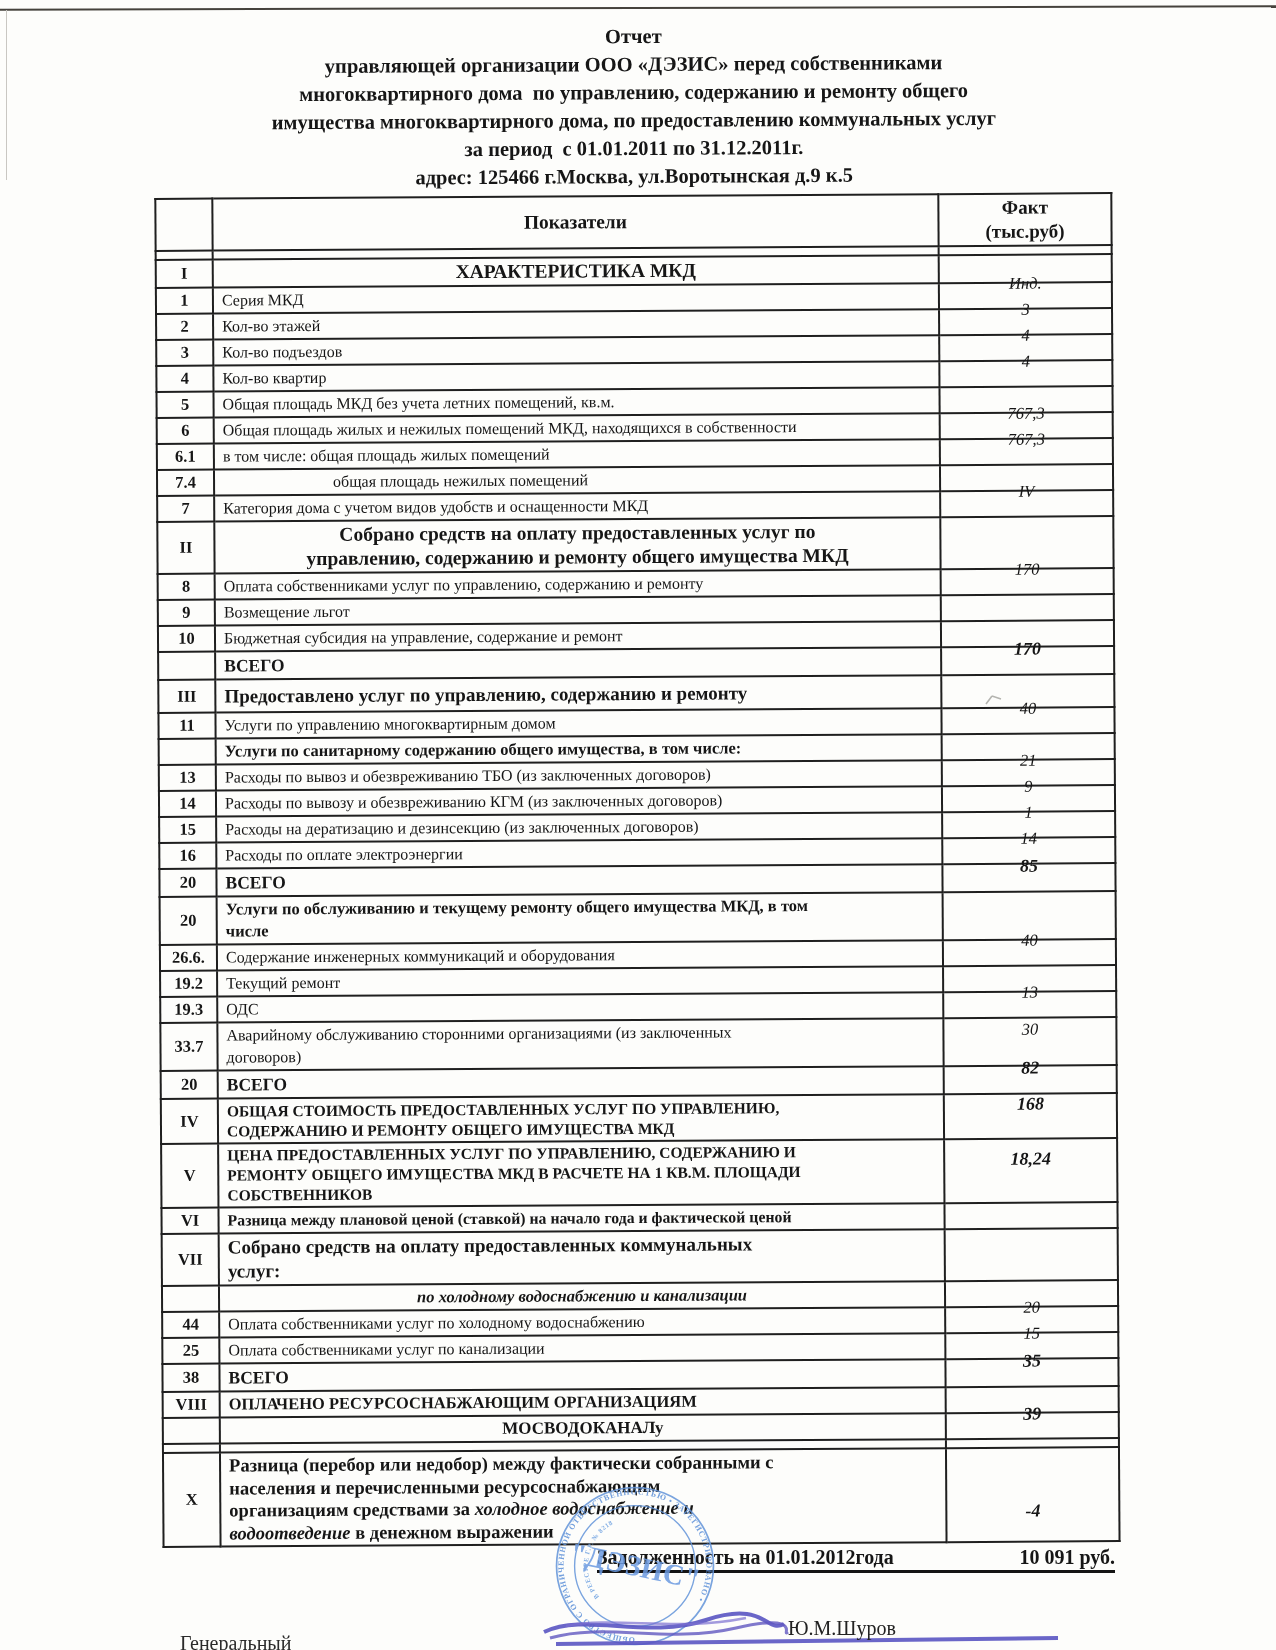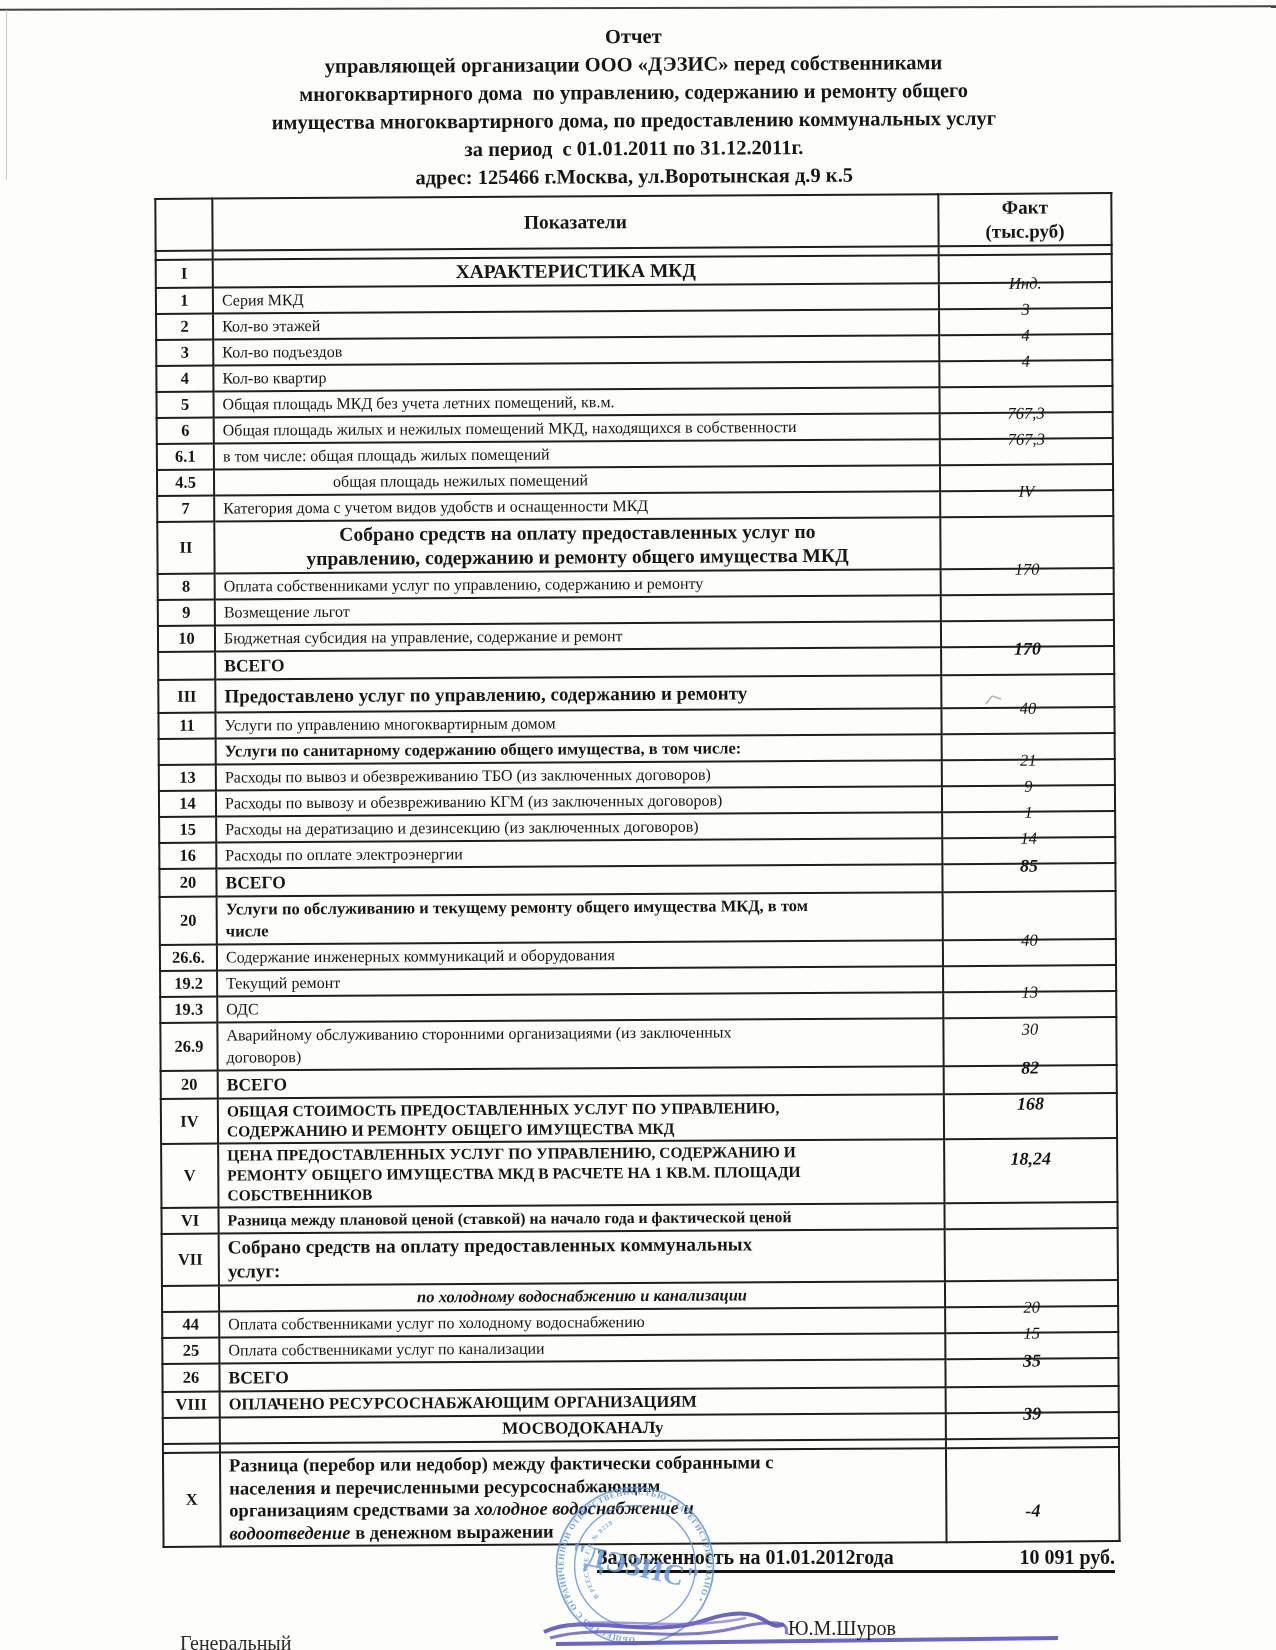--- a/index.html
+++ b/index.html
@@ -142,21 +142,21 @@
             <td class="num">6</td>
             <td class="label">Общая площадь жилых и нежилых помещений МКД, находящихся в собственности</td>
             <td class="val"><span class="vwrap">767,3</span></td>
           </tr>
           <tr class="r-item" style="height: 24px;">
             <td class="num">6.1</td>
             <td class="label">в том числе: общая площадь жилых помещений</td>
             <td class="val"><span class="vwrap">767,3</span></td>
           </tr>
           <tr class="r-item-indent" style="height: 24px;">
-            <td class="num">4.5</td>
+            <td class="num">7.4</td>
             <td class="label">общая площадь нежилых помещений</td>
             <td class="val"></td>
           </tr>
           <tr class="r-item" style="height: 24px;">
             <td class="num">7</td>
             <td class="label">Категория дома с учетом видов удобств и оснащенности МКД</td>
             <td class="val"><span class="vwrap">IV</span></td>
           </tr>
           <tr class="r-section" style="height: 48px;">
             <td class="num">II</td>
@@ -239,21 +239,21 @@
             <td class="num">19.2</td>
             <td class="label">Текущий ремонт</td>
             <td class="val"></td>
           </tr>
           <tr class="r-item" style="height: 23px;">
             <td class="num">19.3</td>
             <td class="label">ОДС</td>
             <td class="val"><span class="vwrap">13</span></td>
           </tr>
           <tr class="r-item" style="height: 45px;">
-            <td class="num">26.9</td>
+            <td class="num">33.7</td>
             <td class="label">Аварийному обслуживанию сторонними организациями (из заключенных
 договоров)</td>
             <td class="val"><span class="vwrap">30</span></td>
           </tr>
           <tr class="r-total" style="height: 28px;">
             <td class="num">20</td>
             <td class="label">ВСЕГО</td>
             <td class="val"><span class="vwrap">82</span></td>
           </tr>
           <tr class="r-caps" style="height: 45px;">
@@ -289,21 +289,21 @@
             <td class="num">44</td>
             <td class="label">Оплата собственниками услуг по холодному водоснабжению</td>
             <td class="val"><span class="vwrap">20</span></td>
           </tr>
           <tr class="r-item" style="height: 24px;">
             <td class="num">25</td>
             <td class="label">Оплата собственниками услуг по канализации</td>
             <td class="val"><span class="vwrap">15</span></td>
           </tr>
           <tr class="r-total" style="height: 28px;">
-            <td class="num">26</td>
+            <td class="num">38</td>
             <td class="label">ВСЕГО</td>
             <td class="val"><span class="vwrap">35</span></td>
           </tr>
           <tr class="r-caps-left" style="height: 26px;">
             <td class="num">VIII</td>
             <td class="label">ОПЛАЧЕНО  РЕСУРСОСНАБЖАЮЩИМ ОРГАНИЗАЦИЯМ</td>
             <td class="val"></td>
           </tr>
           <tr class="r-center-bold" style="height: 24px;">
             <td class="num"></td>

